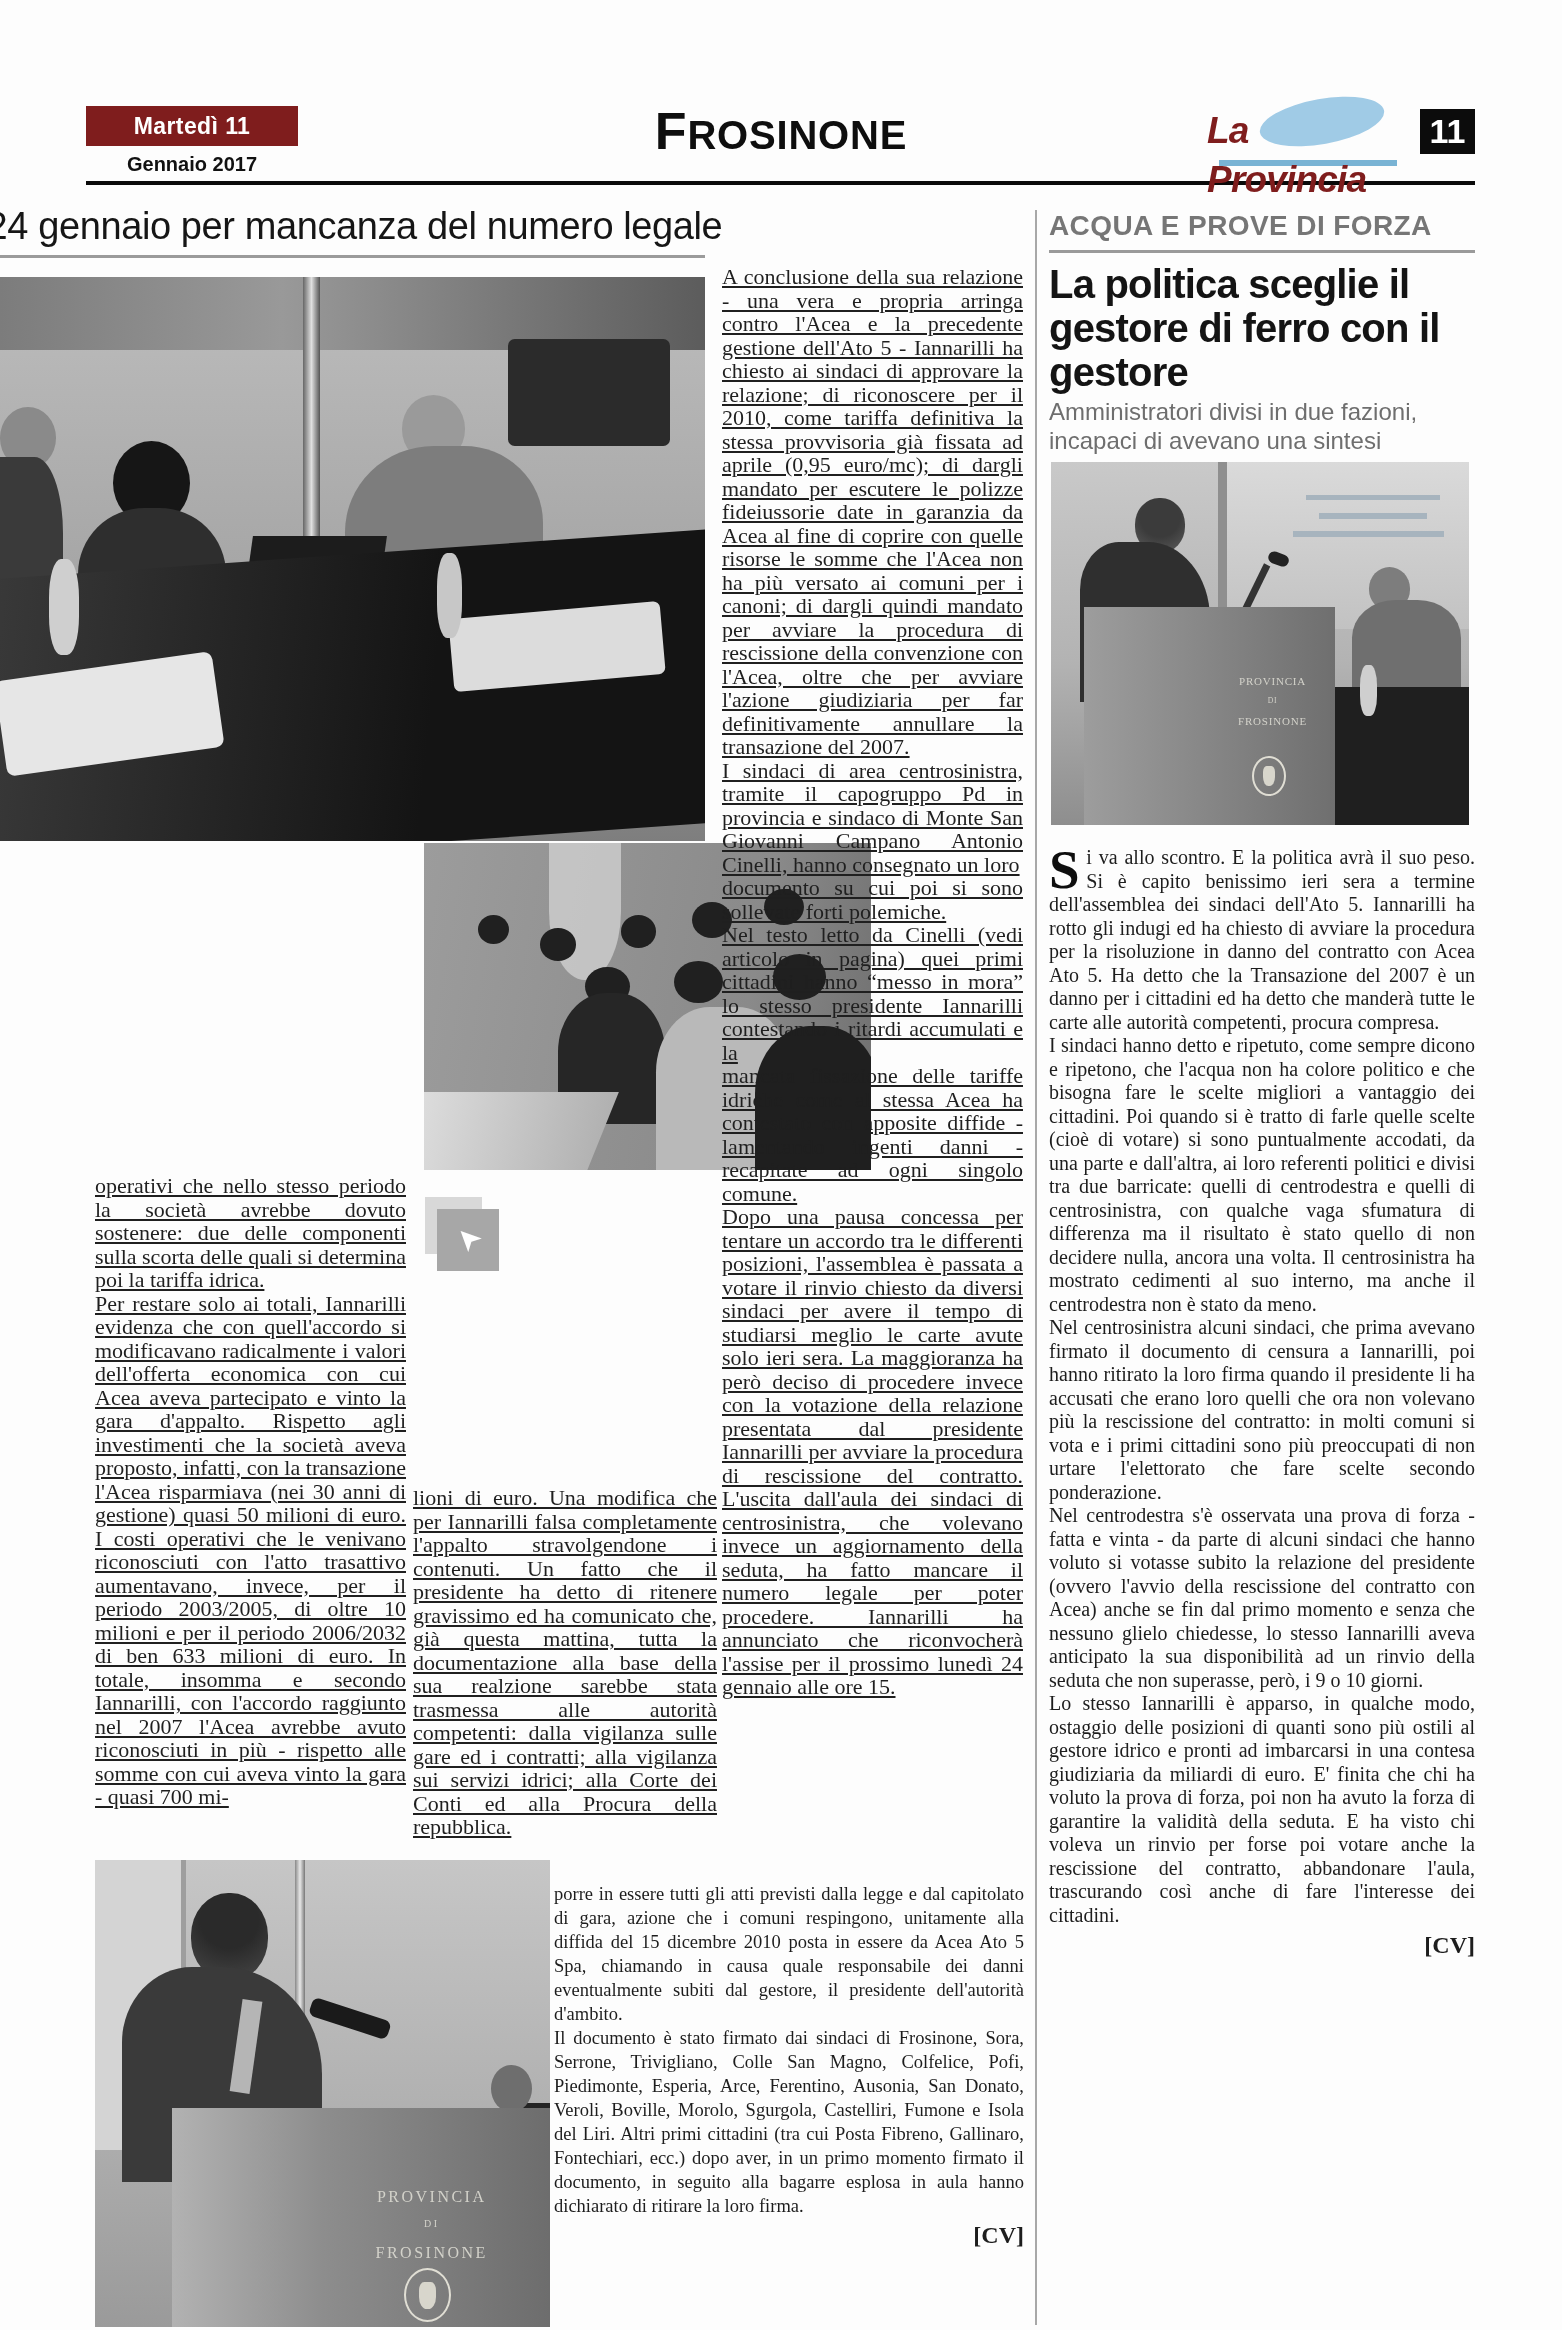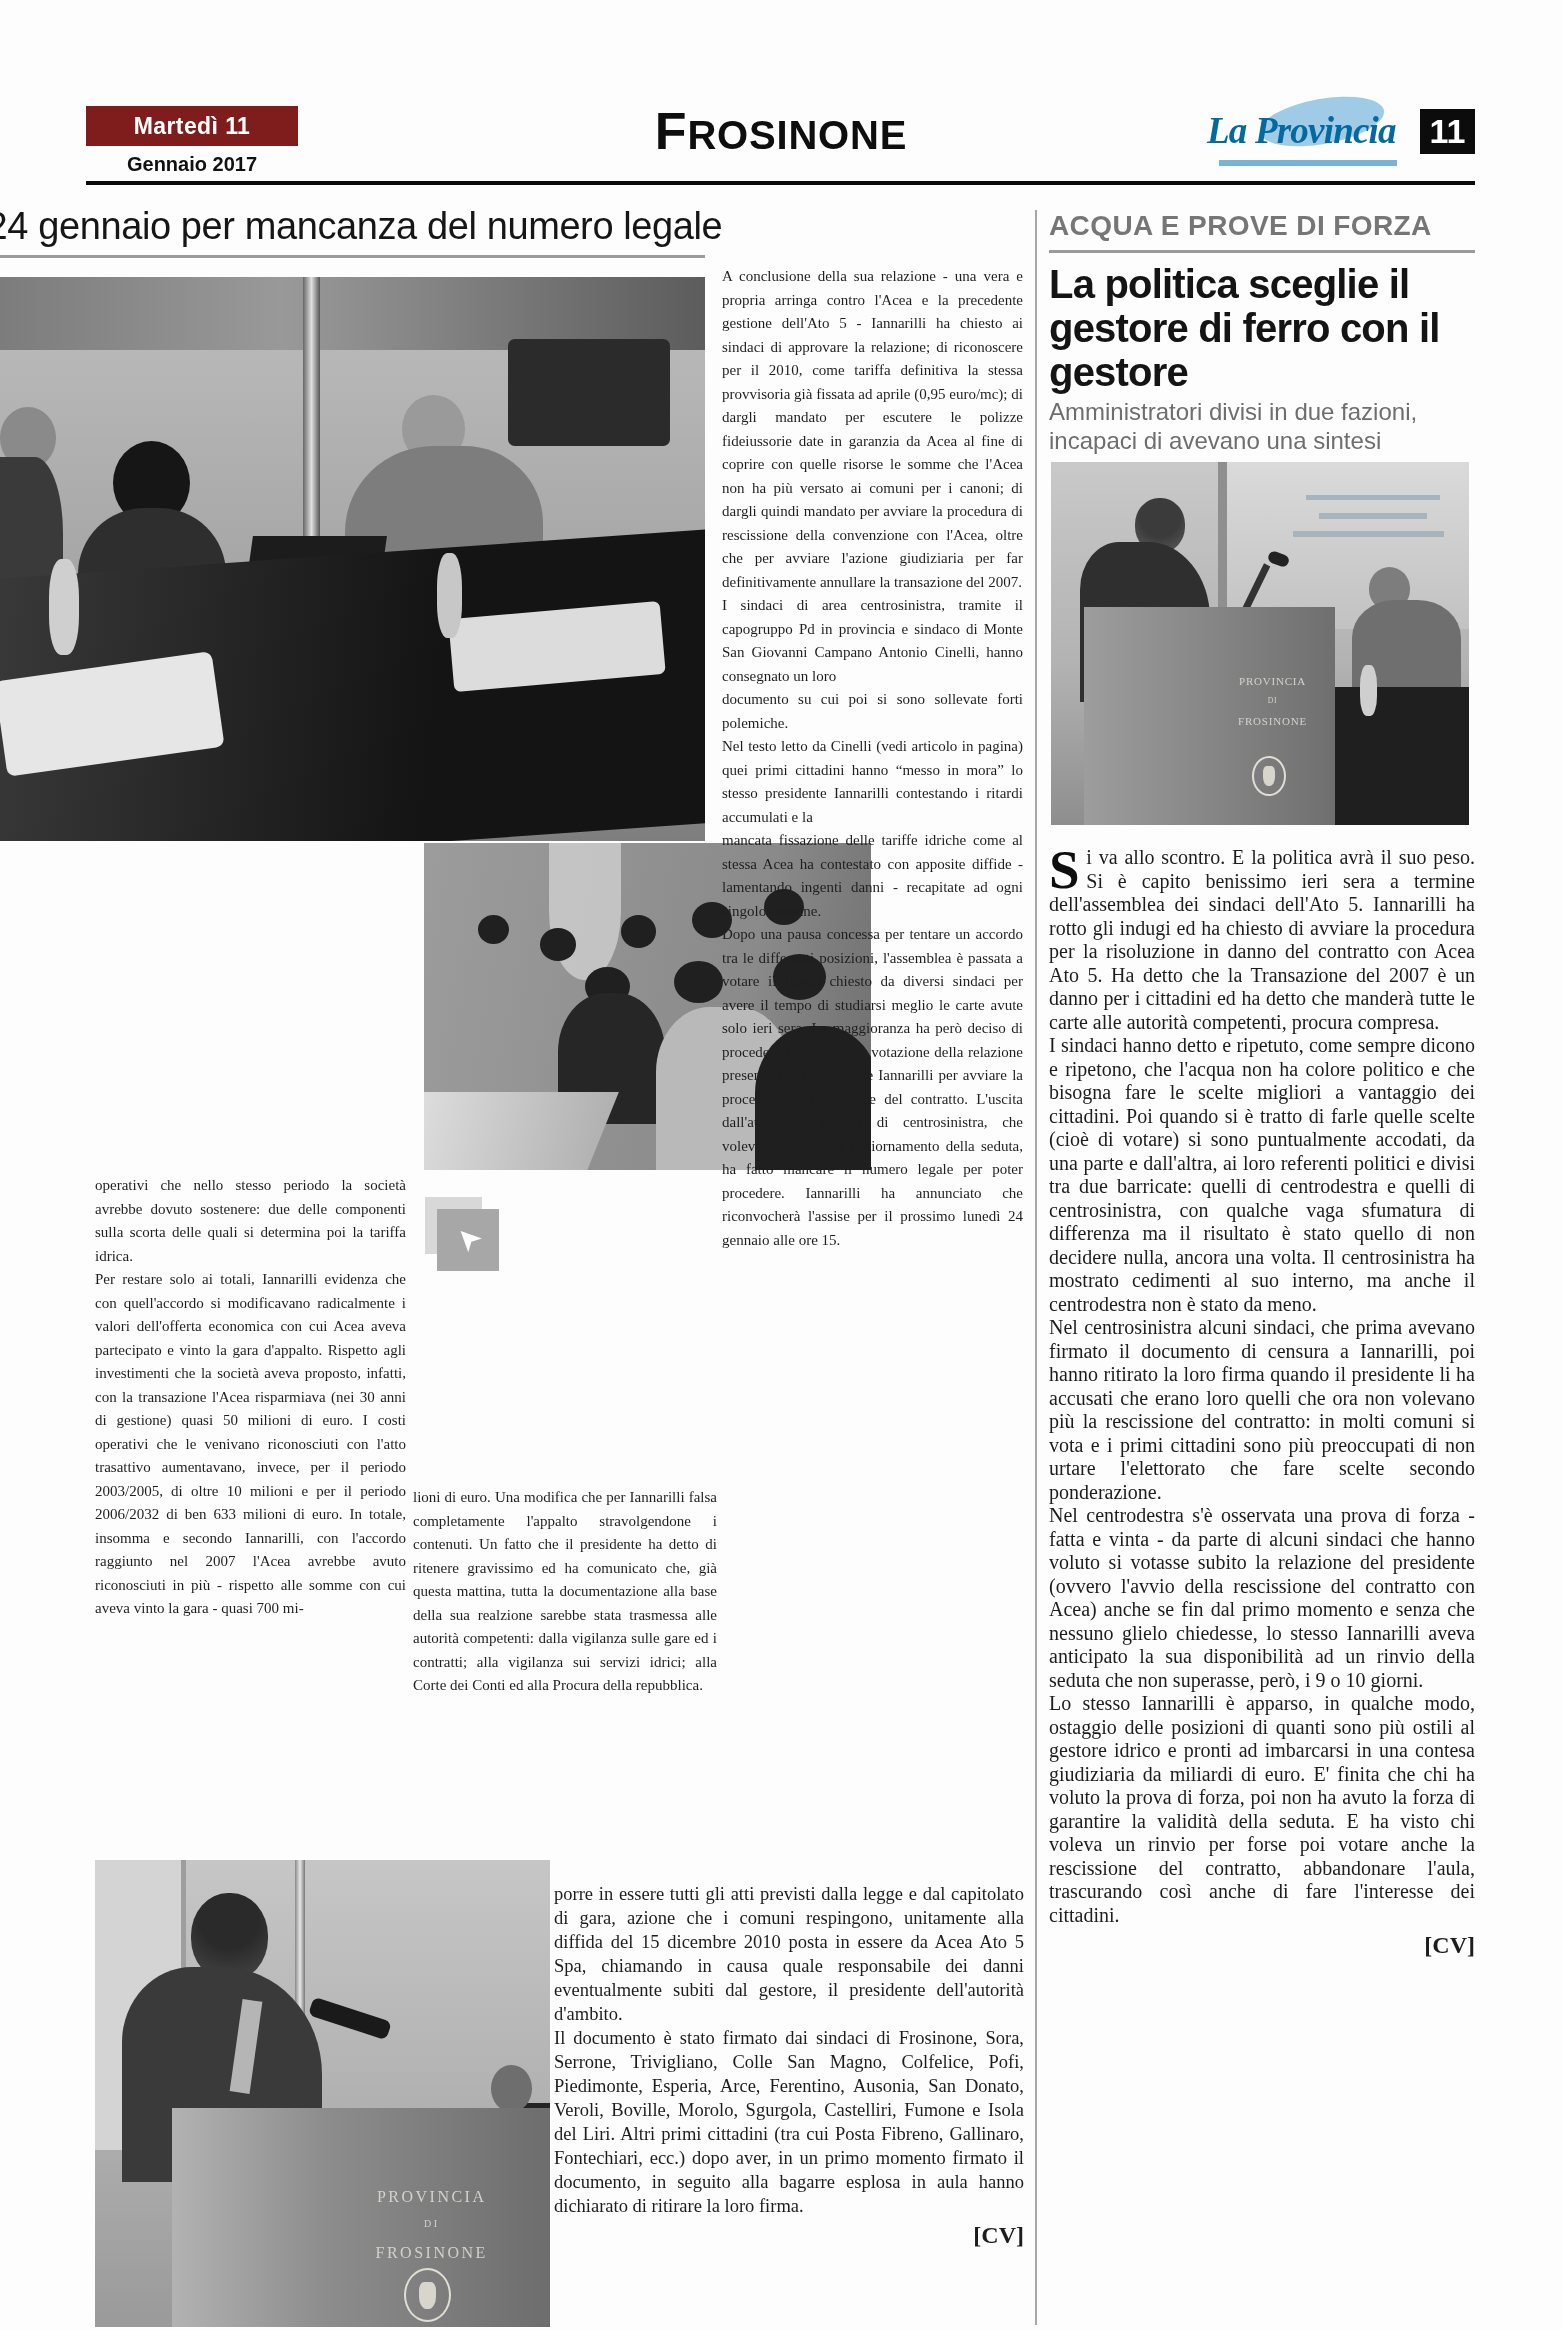--- a/index.html
+++ b/index.html
@@ -13,22 +13,22 @@
            display:flex;align-items:center;justify-content:center;letter-spacing:0.4px;}
   .dateline2{position:absolute;left:86px;top:153px;width:212px;text-align:center;
            font-family:"Liberation Sans",sans-serif;font-weight:600;font-size:20px;color:#111;}
   .section-title{position:absolute;left:0;right:0;top:104px;text-align:center;
            font-family:"Liberation Sans",sans-serif;font-weight:bold;font-size:40px;line-height:54px;
            text-transform:uppercase;color:#0e0e0e;letter-spacing:0.8px;}
   .section-title::first-letter{font-size:1.3em;}
   .brand{position:absolute;left:1207px;top:106px;width:210px;height:60px;}
   .brand .swoosh{position:absolute;left:52px;top:-6.7px;width:126px;height:45px;background:#8fc2e2;
            border-radius:50%;transform:rotate(-10deg);opacity:.85;}
-  .brand .brand-text{position:relative;z-index:2;font-family:Liberation Serif, serif;font-style:italic;
-           font-weight:bold;font-size:37px;color:#0369a1;letter-spacing:-0.8px;line-height:49px;}
+  .brand .brand-text{position:relative;z-index:2;font-family:Liberation Sans, sans-serif;font-style:italic;
+           font-weight:bold;font-size:37px;color:#7f1d1d;letter-spacing:-0.8px;line-height:49px;}
   .brand .bar{position:absolute;left:11.8px;bottom:0;width:178px;height:5.9px;background:#79b3d4;}
   .pagenum{position:absolute;left:1420px;top:109px;width:55px;height:45px;background:#0c0c0c;color:#fff;
            font-family:"Liberation Sans",sans-serif;font-weight:bold;font-size:34px;
            display:flex;align-items:center;justify-content:center;}
   .header-rule{position:absolute;left:86px;top:181px;width:1389px;height:4.2px;background:#0a0a0a;}
 
   
   .lead-headline{position:absolute;left:-13.4px;top:205px;white-space:nowrap;
            font-family:"Liberation Sans",sans-serif;font-weight:400;font-size:38px;color:#161616;
            letter-spacing:-0.4px;}
@@ -50,21 +50,21 @@
   .cap-ic{position:absolute;left:425px;top:1197px;width:74px;height:74px;}
   .cap-ic .back{position:absolute;left:0;top:0;width:57px;height:57px;background:#d8d8d8;}
   .cap-ic .front{position:absolute;left:11.8px;top:11.8px;width:62px;height:62px;background:#a7a7a7;
                  display:flex;align-items:center;justify-content:center;}
   .cap-ic .glyph{color:#fff;font-size:30px;transform:rotate(-135deg);font-family:"DejaVu Sans",sans-serif;}
   .caption{position:absolute;left:515px;top:1212px;width:185px;font-family:"Liberation Sans",sans-serif;
            font-size:19.3px;line-height:25px;font-weight:500;color:#1c1c1c;}
 
   
   .flow{white-space:pre-line;text-align:justify;}
-  .bodytext{font-size:15px;line-height:23.5px;color:#1f1f1f;}
+  .bodytext{font-size:22px;line-height:23.5px;color:#1f1f1f;text-decoration:underline;}
   .col-left{position:absolute;left:95px;top:1174px;width:311px;}
   .col-mid2{position:absolute;left:413px;top:1486px;width:304px;}
   .col-center{position:absolute;left:722px;top:265px;width:301px;}
   .col-center .wrap2{}
   .bottom-block{position:absolute;left:554px;top:1882px;width:470px;font-size:18.5px;line-height:24px;}
   .sig{font-weight:bold;text-align:right;font-size:24px;margin-top:5px;font-family:"Liberation Serif",serif;}
 
   
   .vrule{position:absolute;left:1035px;top:210px;width:1.7px;height:2115px;background:#a8a8a8;}
   .kicker{position:absolute;left:1049px;top:210px;width:426px;font-family:"Liberation Sans",sans-serif;

